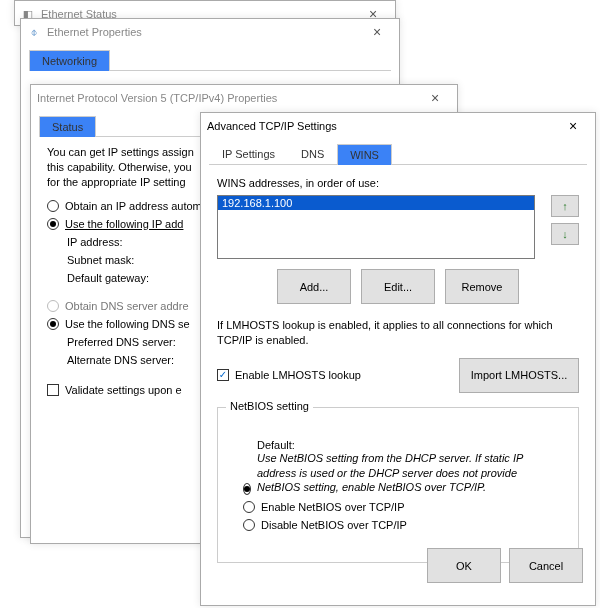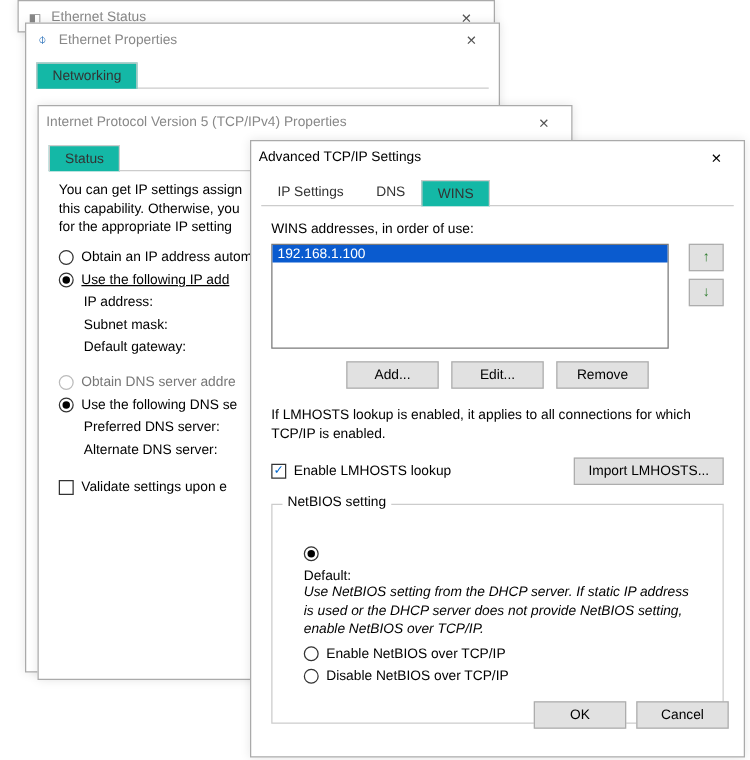--- a/index.html
+++ b/index.html
@@ -8,39 +8,39 @@
 .win { position: absolute; background: #fff; border: 1px solid #aaa; box-shadow: 0 0 8px rgba(0,0,0,0.1); }
 .titlebar { display: flex; align-items: center; height: 26px; padding: 0 6px; color: #888; }
 .titlebar.active { color: #000; }
 .titlebar .t-icon { width: 14px; height: 14px; margin-right: 6px; display: inline-flex; align-items: center; justify-content: center; }
 .titlebar .t-text { flex: 1; }
 .close-x { width: 32px; text-align: center; color: #555; cursor: default; font-size: 14px; }
 .titlebar.active .close-x { color: #000; }
 
 .tabset { display: flex; align-items: flex-end; border-bottom: 1px solid #ccc; margin: 4px 8px 0 8px; }
 .tab { padding: 4px 12px; border: 1px solid transparent; border-bottom: none; color: #333; cursor: default; }
-.tab.active { border-color: #ccc; background: #14b8a6; position: relative; top: 1px; }
+.tab.active { border-color: #ccc; background: #3b82f6; position: relative; top: 1px; }
 
 .body { padding: 8px 16px; color: #000; }
 .grey { color: #777; }
 .radio-row, .check-row { display: flex; align-items: center; gap: 6px; margin: 6px 0; }
 .radio { width: 12px; height: 12px; border: 1px solid #333; border-radius: 50%; display: inline-flex; align-items: center; justify-content: center; }
 .radio.on::after { content: ""; width: 6px; height: 6px; background: #000; border-radius: 50%; }
 .radio.dis { border-color: #bbb; }
 .check { width: 12px; height: 12px; border: 1px solid #333; display: inline-flex; align-items: center; justify-content: center; font-size: 10px; }
 .check.on::after { content: "✓"; color: #0066cc; line-height: 1; }
 .label-line { margin: 6px 0 6px 20px; }
 
 .groupbox { border: 1px solid #ccc; padding: 25px; position: relative; margin: 8px 0; }
 .groupbox > .legend { position: absolute; top: -8px; left: 8px; background: #fff; padding: 0 4px; }
 
-.listbox { border: 1px solid #7a7a7a; height: 84px; background: #fff; }
+.listbox { border: 1px solid #7a7a7a; height: 64px; background: #fff; }
 .list-sel { background: #0a5bcf; color: #fff; padding: 1px 4px; }
 
-.btn { min-width: 74px; height: 22px; border: 1px solid #adadad; background: #e1e1e1; cursor: default; text-align: center; display: inline-flex; align-items: center; justify-content: center; }
+.btn { min-width: 74px; height: 35px; border: 1px solid #adadad; background: #e1e1e1; cursor: default; text-align: center; display: inline-flex; align-items: center; justify-content: center; }
 
 .arrowbtn { width: 28px; height: 22px; border: 1px solid #adadad; background: #e1e1e1; display: flex; align-items: center; justify-content: center; color: #2a7a2a; }
 
 .row { display: flex; align-items: center; gap: 8px; }
 </style>
 </head>
 <body>
 
 <div class="win" style="left:14px; top:0; width:382px; height:26px;">
   <div class="titlebar">
@@ -143,21 +143,21 @@
       <div class="check-row">
         <span class="check on"></span>
         <span>Enable LMHOSTS lookup</span>
       </div>
       <div class="btn" style="min-width:120px;">Import LMHOSTS...</div>
     </div>
 
     <div class="groupbox" style="margin-top:14px;">
       <span class="legend">NetBIOS setting</span>
 
-      <div class="radio-row" style="align-items:flex-start;flex-direction:column;">
+      <div class="radio-row" style="align-items:flex-end;">
         <span class="radio on" style="margin-top:2px;"></span>
         <div>
           <div>Default:</div>
           <div style="line-height:1.35;font-style:italic;">Use NetBIOS setting from the DHCP server. If static IP address is used or the DHCP server does not provide NetBIOS setting, enable NetBIOS over TCP/IP.</div>
         </div>
       </div>
 
       <div class="radio-row">
         <span class="radio"></span>
         <span>Enable NetBIOS over TCP/IP</span>

